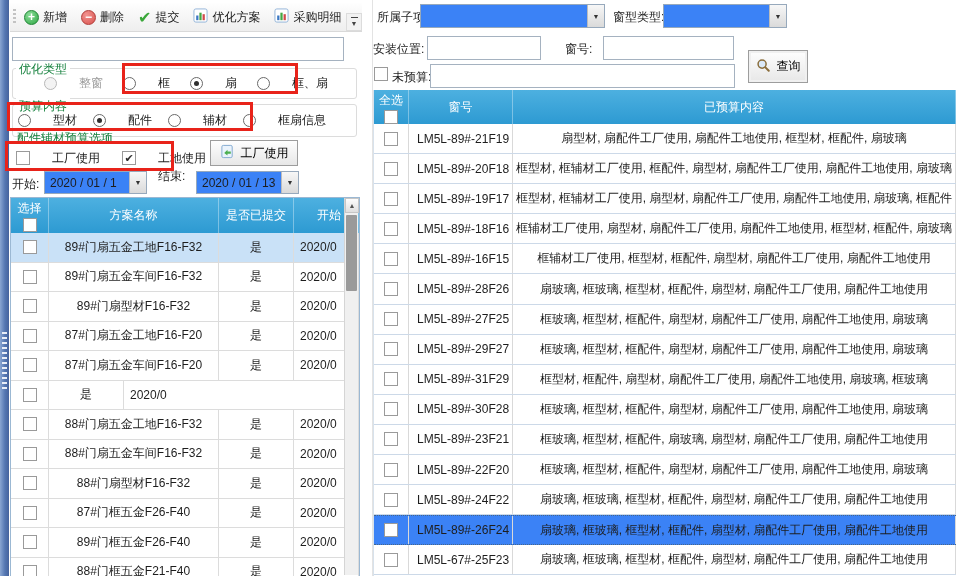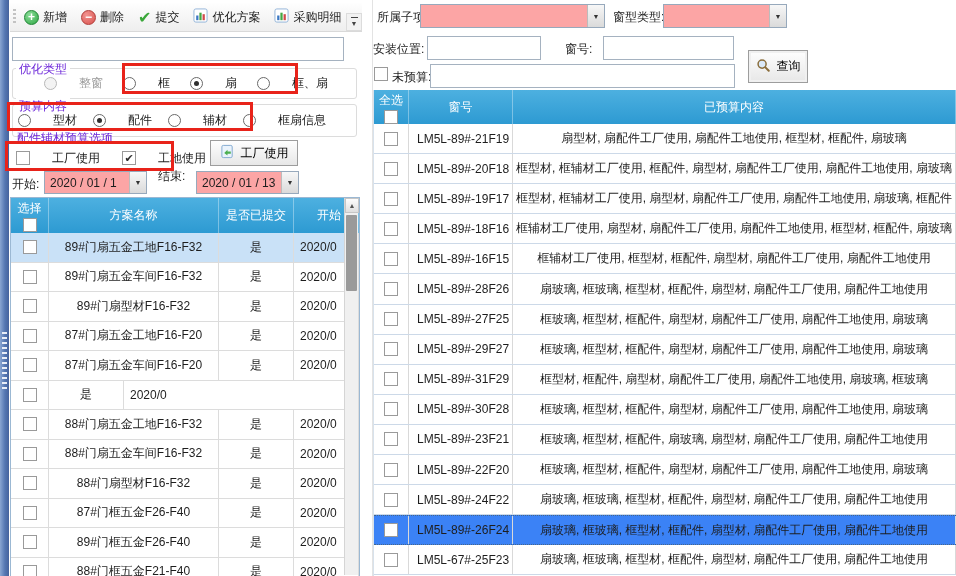--- a/index.html
+++ b/index.html
@@ -31,31 +31,31 @@
   .ic-plus { background:radial-gradient(circle at 35% 30%,#8cdd9a,#2fa844); border:1px solid #1e8534; }
   .ic-minus { background:radial-gradient(circle at 35% 30%,#f2938f,#d9534f); border:1px solid #b13c38; }
   .chk { color:#3aa73a; font-size:16px; font-weight:bold; line-height:15px; }
   .overflow-btn { left:346px; top:13px; width:16px; height:18px; display:flex; flex-direction:column;
     align-items:center; justify-content:center; font-size:7px; color:#444; background:#f2f2f2;
     border:1px solid #dcdcdc; }
   .overflow-btn .bar { width:7px; height:1px; background:#444; margin-bottom:2px; }
 
   
   .tbox { border:1px solid #a5b2c0; background:#fff; padding:0 4px; font:inherit; color:#1d1d1d; }
-  .combo { border:1px solid #97a9bc; background:#fca5a5; display:flex; align-items:stretch; }
+  .combo { border:1px solid #97a9bc; background:#3b82f6; display:flex; align-items:stretch; }
   .combo .val { flex:1; display:flex; align-items:center; padding:0 5px; white-space:nowrap; overflow:hidden; }
   .combo .dbtn { width:17px; background:linear-gradient(#f7f7f7,#dadada); border-left:1px solid #bcbcbc;
     display:flex; align-items:center; justify-content:center; font-size:7px; color:#333; }
   .win-btn { background:linear-gradient(#fefefe,#e7e7e7); border:1px solid #9d9d9d;
     display:flex; align-items:center; justify-content:center; gap:6px; font:inherit; cursor:default; }
   .query-btn { box-shadow:0 0 0 2px #f0f0f0 inset; }
 
   
   .groupbox { border:1px solid #dcdcdc; border-radius:3px; }
-  .grp-label { background:#fff; padding:0 3px; color:#6d28d9; white-space:nowrap; }
+  .grp-label { background:#fff; padding:0 3px; color:#15803d; white-space:nowrap; }
   .opt-row { display:flex; align-items:center; }
   .opt-item { display:inline-flex; align-items:center; gap:22px; white-space:nowrap; }
   .radio { width:13px; height:13px; border:1px solid #6a6a6a; border-radius:50%; background:#fff;
     position:relative; flex:0 0 auto; }
   .radio.on::after { content:""; position:absolute; left:3px; top:3px; width:5px; height:5px;
     border-radius:50%; background:#2f2f2f; }
   .radio.disabled { border-color:#b8b8b8; background:#f3f3f3; }
   .opt-label.dis { color:#9b9b9b; }
   .cb { width:14px; height:14px; border:1px solid #9a9a9a; background:#fff; display:inline-flex;
     align-items:center; justify-content:center; font-size:11px; color:#2f2f2f; flex:0 0 auto; }

